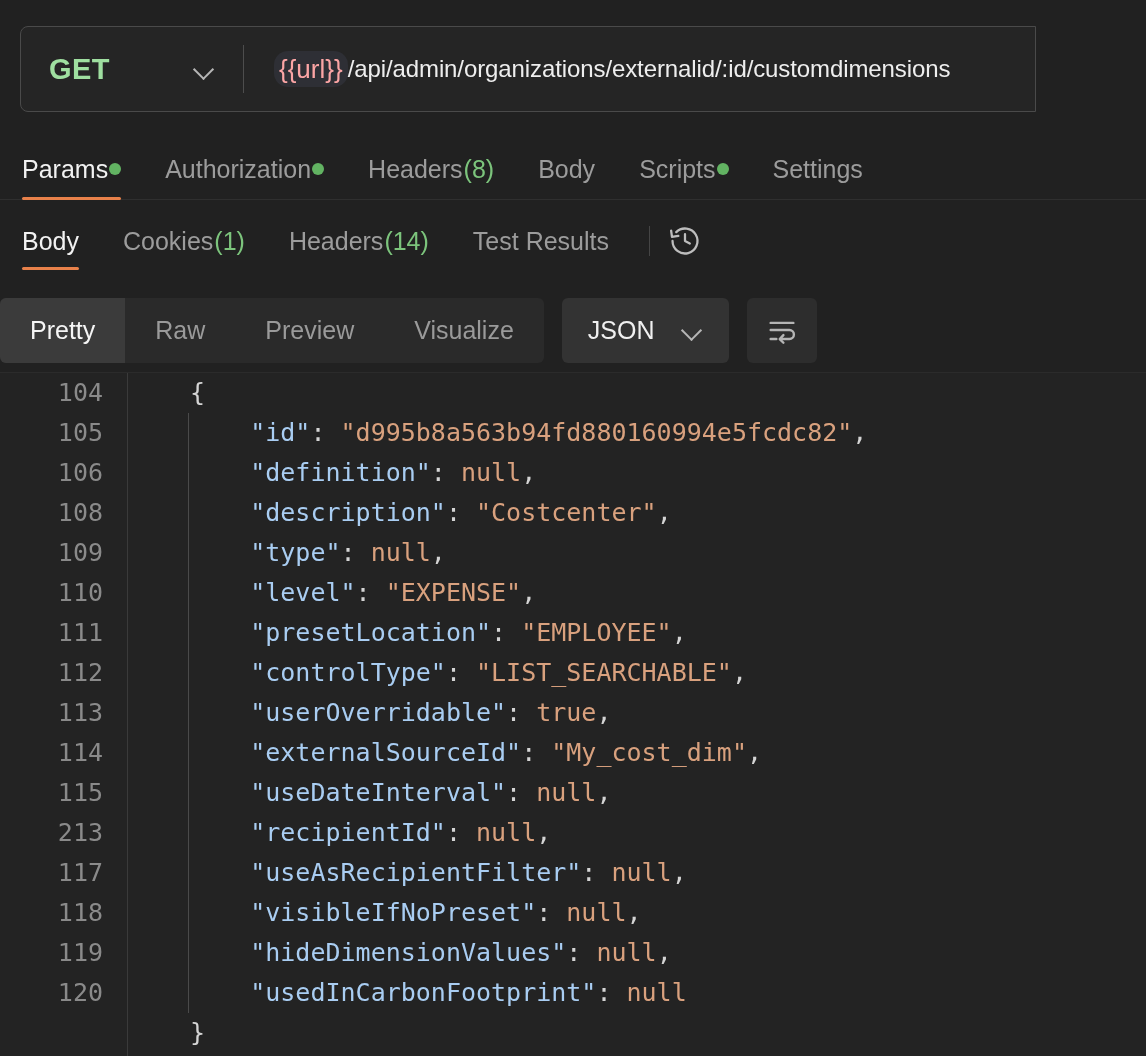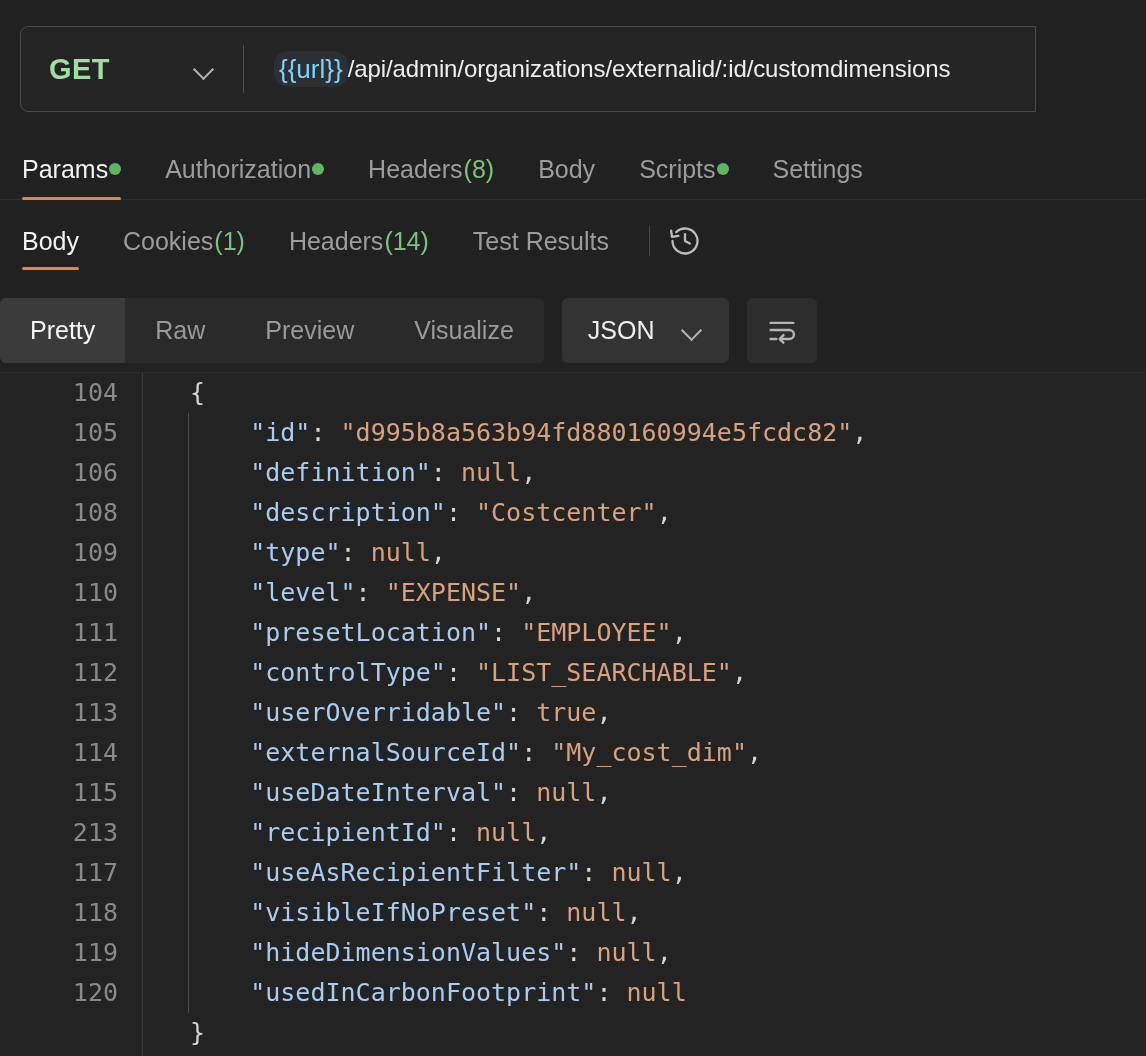--- a/index.html
+++ b/index.html
@@ -38,21 +38,21 @@
     border-right: 2.4px solid #b6b6b6; border-bottom: 2.4px solid #b6b6b6;
     transform: rotate(45deg);
   }
   .vdiv { width: 1px; height: 48px; background: #4d4d4d; flex: 0 0 auto; }
   .url-field {
     flex: 1; height: 100%; display: flex; align-items: center;
     padding-left: 30px; overflow: hidden; cursor: text;
   }
   .url-var {
     display: inline-block;
-    background: #2e2f35; color: #7dd3fc;
+    background: #2e2f35; color: #fca5a5;
     border-radius: 14px; padding: 2px 5px;
     font-size: 26px; font-family: "Liberation Sans", sans-serif;
     line-height: 1.25;
   }
   .url-path {
     color: #eeeeee; font-size: 24px; white-space: nowrap; letter-spacing: -0.1px;
   }
 
   
   .req-tabs {
@@ -115,21 +115,21 @@
     display: flex; align-items: center; justify-content: center; cursor: pointer;
   }
 
   
   .code-area {
     position: absolute; left: 0; top: 372px; width: 1146px; height: 684px;
     background: #232323; overflow: hidden;
     border-top: 1px solid #2b2b2b;
   }
   .gutter {
-    position: absolute; left: 0; top: 0; width: 143px; height: 100%;
+    position: absolute; left: 0; top: 0; width: 128px; height: 100%;
     border-right: 1px solid #3a3a3a;
   }
   .ln {
     height: 40px; line-height: 40px; text-align: right; padding-right: 24px;
     color: #8a8a8a; font-size: 25px;
     font-family: "DejaVu Sans Mono", monospace;
   }
   .code-lines {
     position: absolute; left: 126px; top: 0; right: 0; height: 100%;
     padding-left: 64px;

